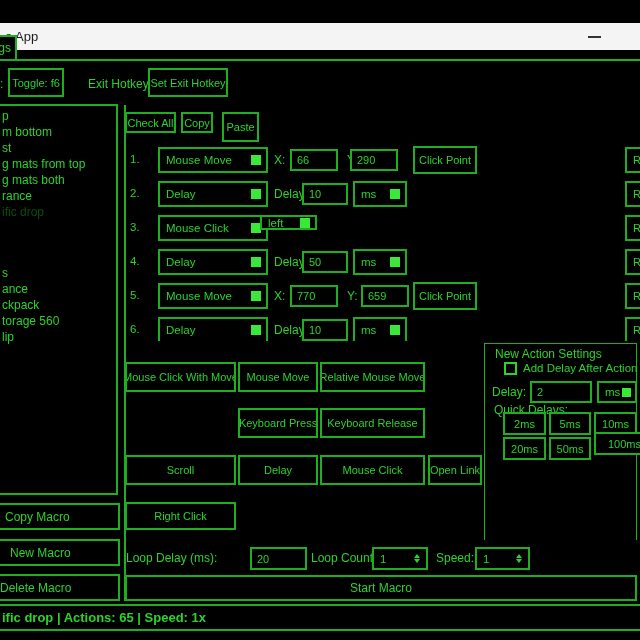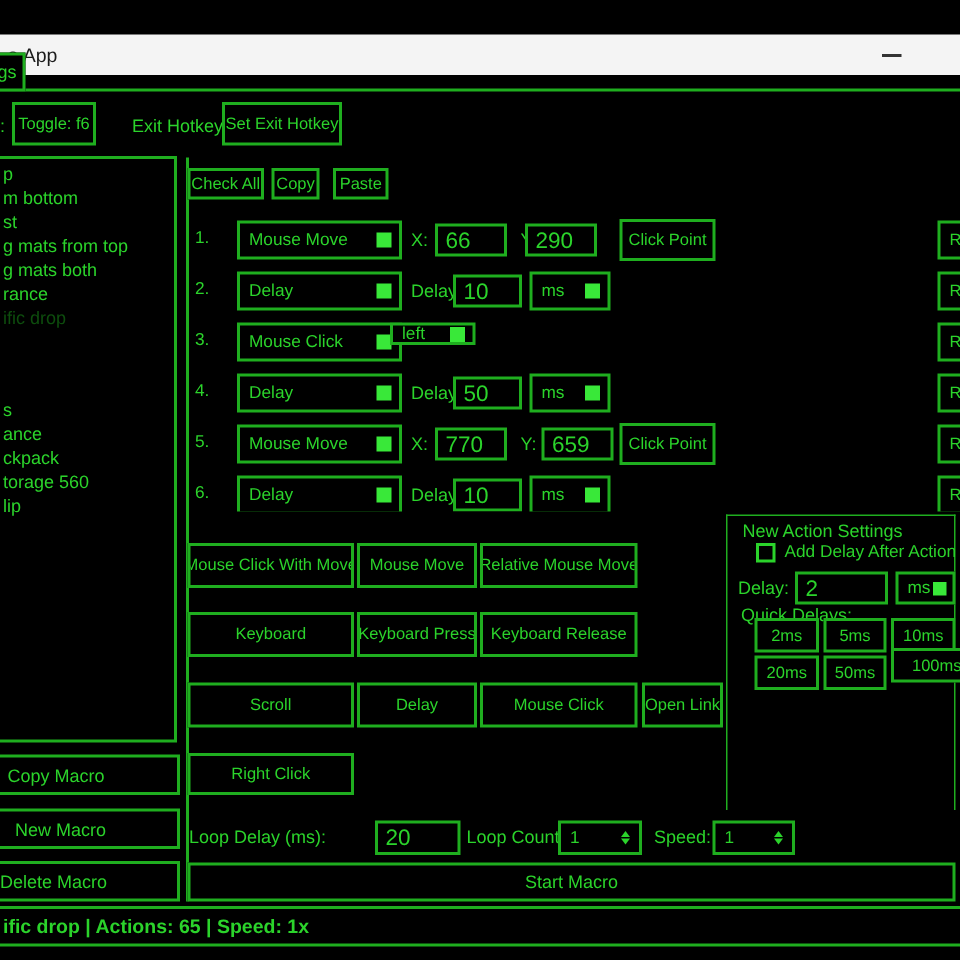--- a/index.html
+++ b/index.html
@@ -20,21 +20,21 @@
   .minbtn{position:absolute;left:588px;top:13px;width:13px;height:2px;background:#333;}
   .hline{position:absolute;left:0;width:640px;height:2px;background:var(--g);}
   .vline{position:absolute;width:2px;background:var(--g);}
   .tab{position:absolute;left:-21px;top:35px;width:38px;height:26px;border:2px solid var(--g);
        background:var(--bg);font-size:12px;display:flex;align-items:center;justify-content:flex-end;
        padding-right:4px;z-index:2;}
   .btn{position:absolute;border:2px solid var(--g);background:var(--bg);color:var(--gt);
        font-size:11px;display:flex;align-items:center;justify-content:center;white-space:nowrap;overflow:hidden;}
   .btn.left{justify-content:flex-start;}
   .lbl{position:absolute;font-size:12px;color:var(--gt);white-space:nowrap;}
-  .inp{position:absolute;border:2px solid var(--g);background:var(--bg);font-size:15px;
+  .inp{position:absolute;border:2px solid var(--g);background:var(--bg);font-size:11px;
        display:flex;align-items:center;padding-left:5px;overflow:hidden;}
   .dd{position:absolute;border:2px solid var(--g);background:var(--bg);font-size:11.5px;
       display:flex;align-items:center;padding-left:6px;overflow:hidden;}
   .sq{position:absolute;right:5px;top:50%;margin-top:-5px;width:10px;height:10px;background:var(--gb);}
   .listbox{position:absolute;left:-8px;top:104px;width:126px;height:391px;border:2px solid var(--g);}
   .li{position:absolute;left:8px;font-size:12px;height:15px;line-height:15px;white-space:nowrap;cursor:default;}
   .li.dim{color:var(--dim);}
   .row{position:absolute;left:0;width:640px;height:26px;}
   .row .num{position:absolute;left:130px;top:6px;font-size:11.5px;}
   .spin{position:absolute;border:2px solid var(--g);background:var(--bg);font-size:11.5px;
@@ -87,21 +87,21 @@
   </div>
 
   <div class="vline" style="left:124px;top:105px;height:496px"></div>
 
   <div class="btn" style="left:125px;top:112px;width:51px;height:21px">
     <span>Check All</span>
   </div>
   <div class="btn" style="left:181px;top:112px;width:32px;height:21px">
     <span>Copy</span>
   </div>
-  <div class="btn" style="left:222px;top:112px;width:37px;height:21px">
+  <div class="btn" style="left:222px;top:112px;width:37px;height:30px">
     <span>Paste</span>
   </div>
 
   <div class="rowsclip">
 
     <div class="row" style="top:7px">
       <span class="num">1.</span>
       <div class="dd" style="left:158px;top:0;width:110px;height:26px">
         <span>Mouse Move</span>
           <i class="sq"></i>
@@ -220,23 +220,20 @@
   <div class="btn" style="left:125px;top:362px;width:111px;height:30px">
       <span>Mouse Click With Move</span>
     </div>
   <div class="btn" style="left:238px;top:362px;width:80px;height:30px">
       <span>Mouse Move</span>
     </div>
   <div class="btn" style="left:320px;top:362px;width:105px;height:30px">
       <span>Relative Mouse Move</span>
     </div>
 
-  <div class="btn" style="left:125px;top:408px;width:111px;height:30px">
-      <span>Keyboard</span>
-    </div>
   <div class="btn" style="left:238px;top:408px;width:80px;height:30px">
       <span>Keyboard Press</span>
     </div>
   <div class="btn" style="left:320px;top:408px;width:105px;height:30px">
       <span>Keyboard Release</span>
     </div>
 
   <div class="btn" style="left:125px;top:455px;width:111px;height:30px">
       <span>Scroll</span>
     </div>

